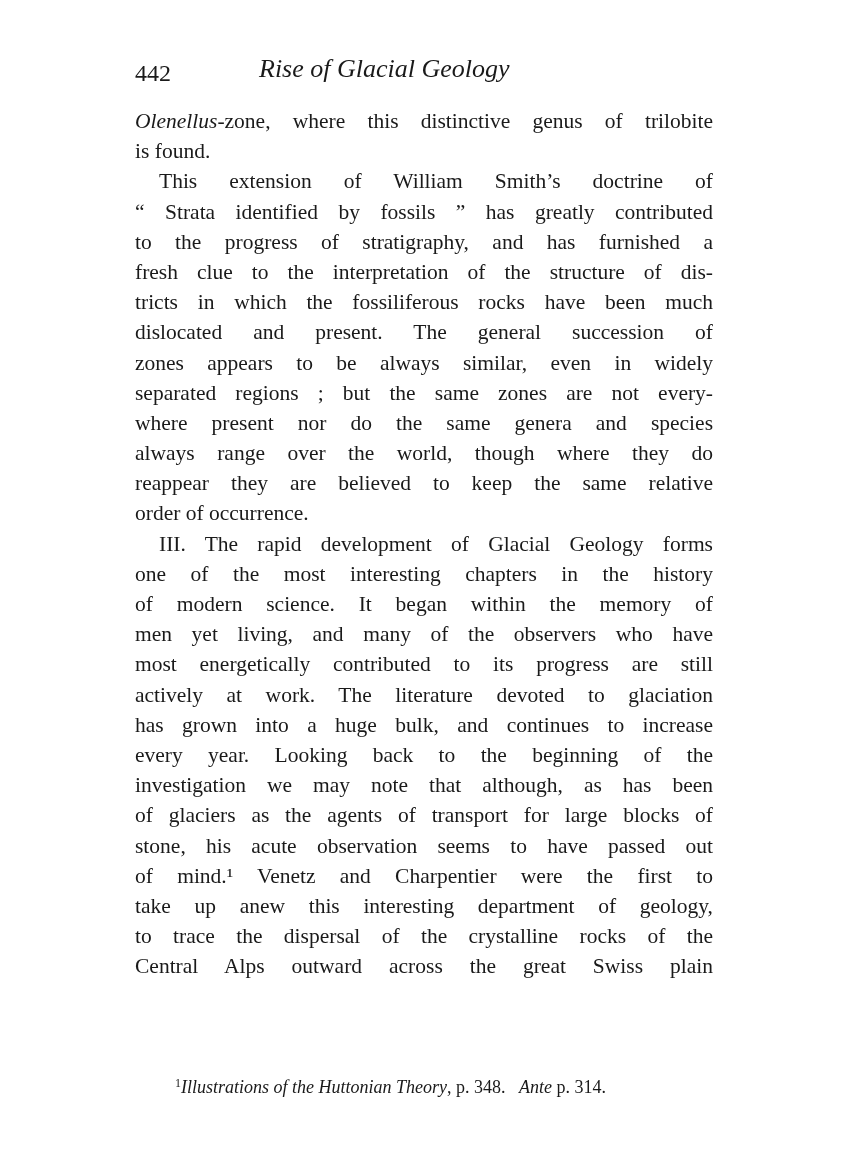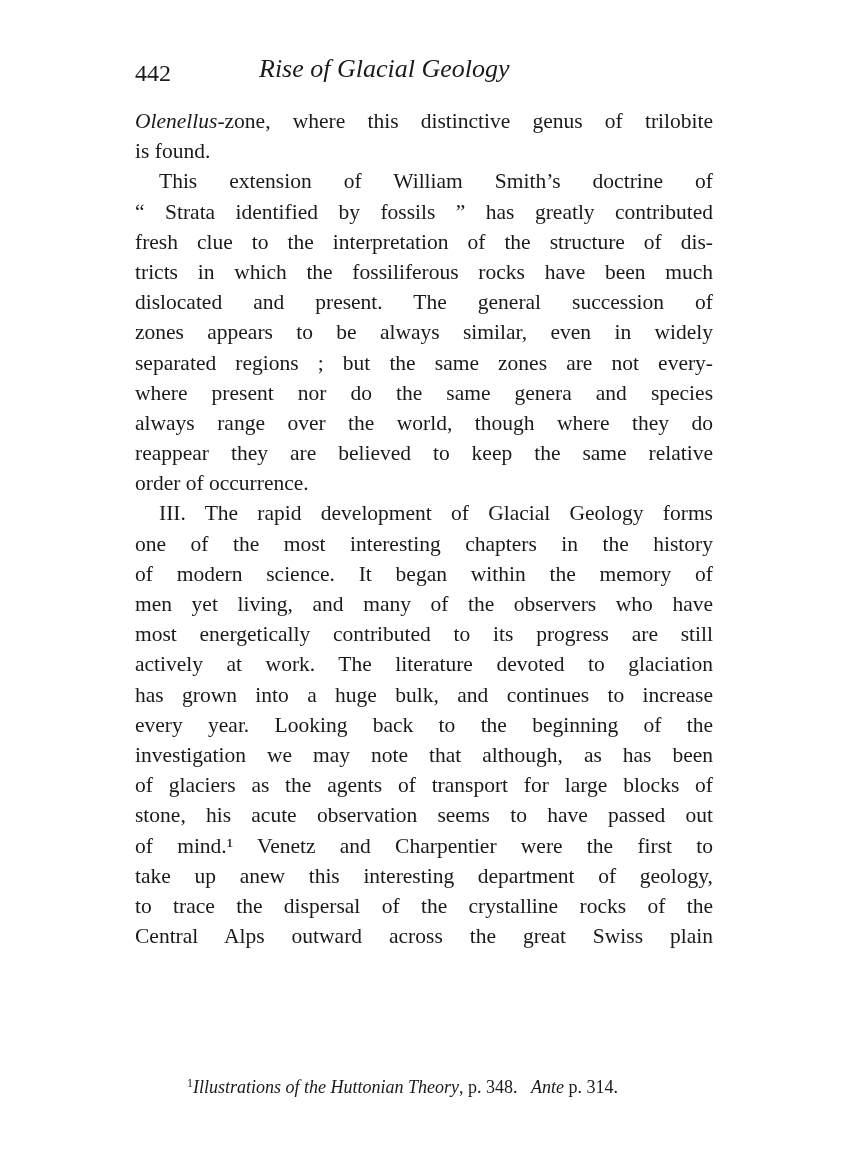--- a/index.html
+++ b/index.html
@@ -16,21 +16,21 @@
   .line {
     display: block; height: 30.2px; line-height: 30.2px;
     font-size: 21.5px; font-family: "Liberation Serif", serif;
     text-align: justify; text-align-last: justify; white-space: nowrap;
   }
   .line.last { text-align-last: left; }
   .line.indent { padding-left: 24px; }
   .line .it { font-style: italic; }
   .footnote {
     position: absolute; left: 175px; top: 1055px; width: 520px;
-    font-size: 18px; font-family: "Liberation Serif", serif; line-height: 24px; margin-left: 12px;
+    font-size: 18px; font-family: "Liberation Serif", serif; line-height: 24px;
   }
   .footnote .it { font-style: italic; }
   .footnote sup { font-size: 12px; vertical-align: 6px; }
 </style>
 </head>
 <body>
 
 <div class="page">
   <div class="header">
     <span class="page-number">442</span>
@@ -38,20 +38,21 @@
   </div>
 
   <div class="body-text" id="body-text">
       <div>
         <span class="line"><span class="it">Olenellus</span><span>-zone, where this distinctive genus of trilobite</span></span>
         <span class="line last"><span>is found.</span></span>
       </div>
       <div>
         <span class="line indent"><span>This extension of William Smith’s doctrine of</span></span>
         <span class="line"><span>“ Strata identified by fossils ” has greatly contributed</span></span>
+        <span class="line"><span>to the progress of stratigraphy, and has furnished a</span></span>
         <span class="line"><span>fresh clue to the interpretation of the structure of dis-</span></span>
         <span class="line"><span>tricts in which the fossiliferous rocks have been much</span></span>
         <span class="line"><span>dislocated and present. The general succession of</span></span>
         <span class="line"><span>zones appears to be always similar, even in widely</span></span>
         <span class="line"><span>separated regions ; but the same zones are not every-</span></span>
         <span class="line"><span>where present nor do the same genera and species</span></span>
         <span class="line"><span>always range over the world, though where they do</span></span>
         <span class="line"><span>reappear they are believed to keep the same relative</span></span>
         <span class="line last"><span>order of occurrence.</span></span>
       </div>

